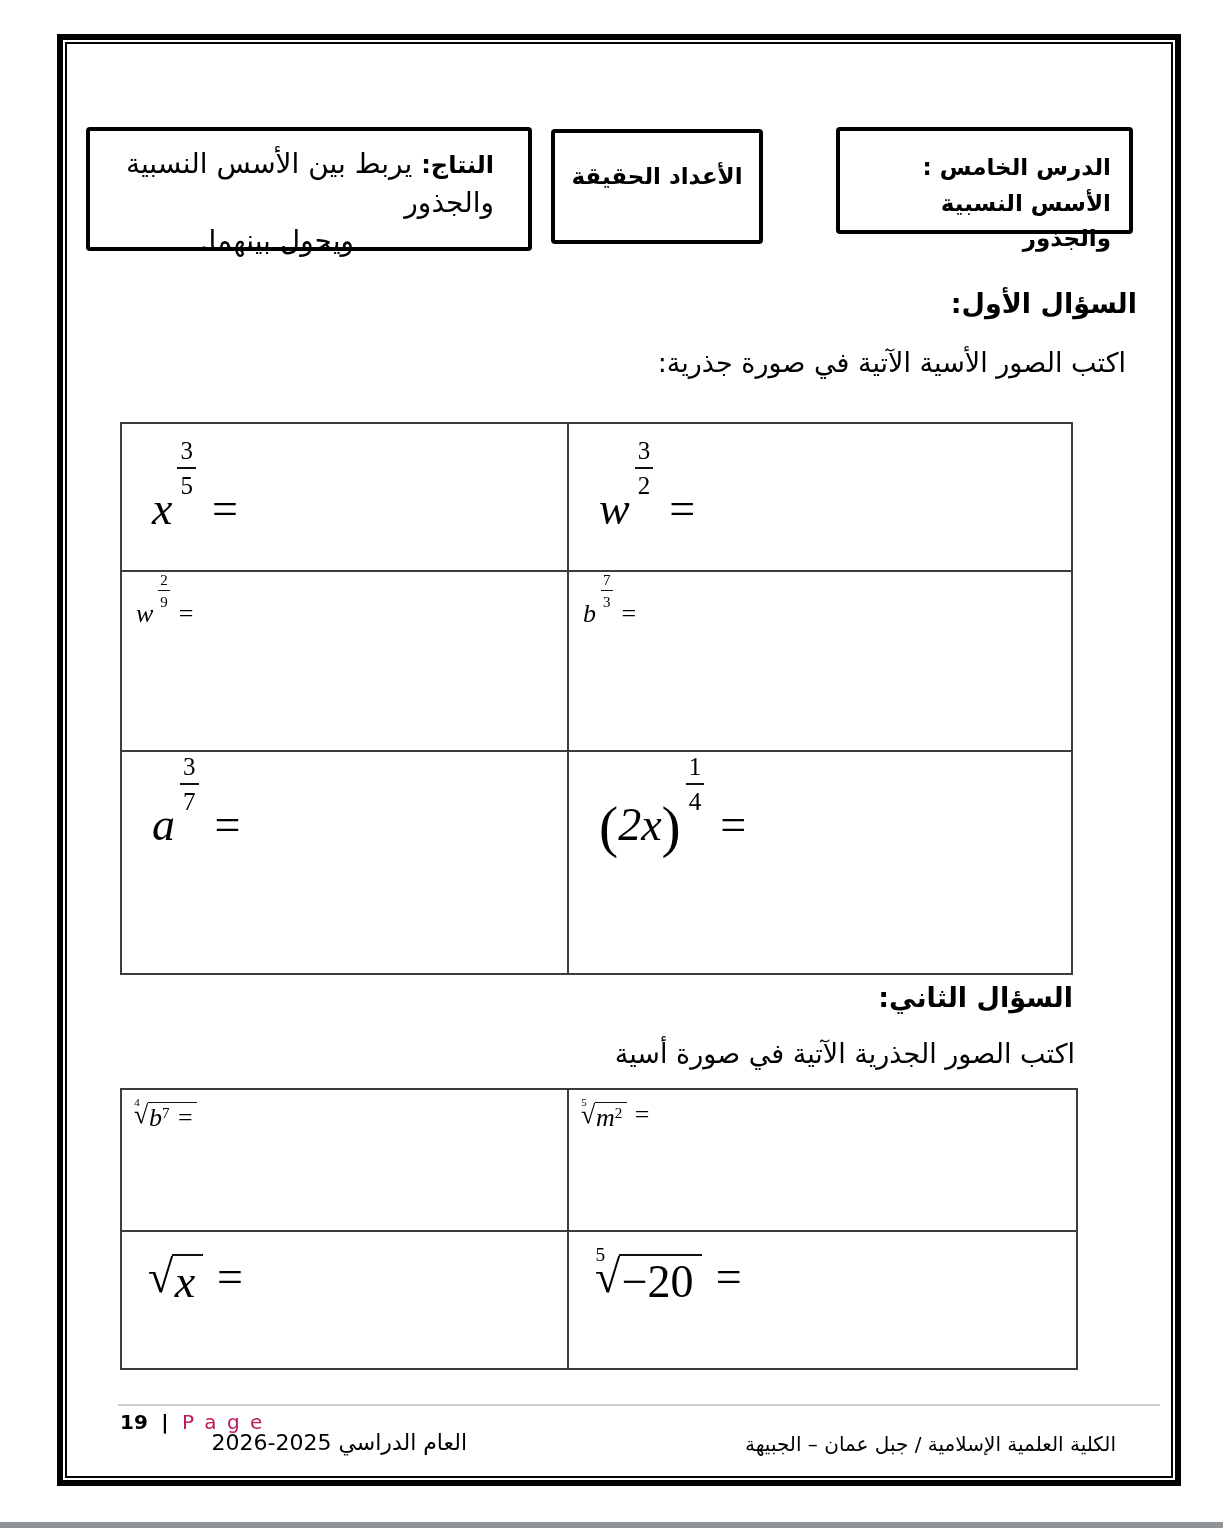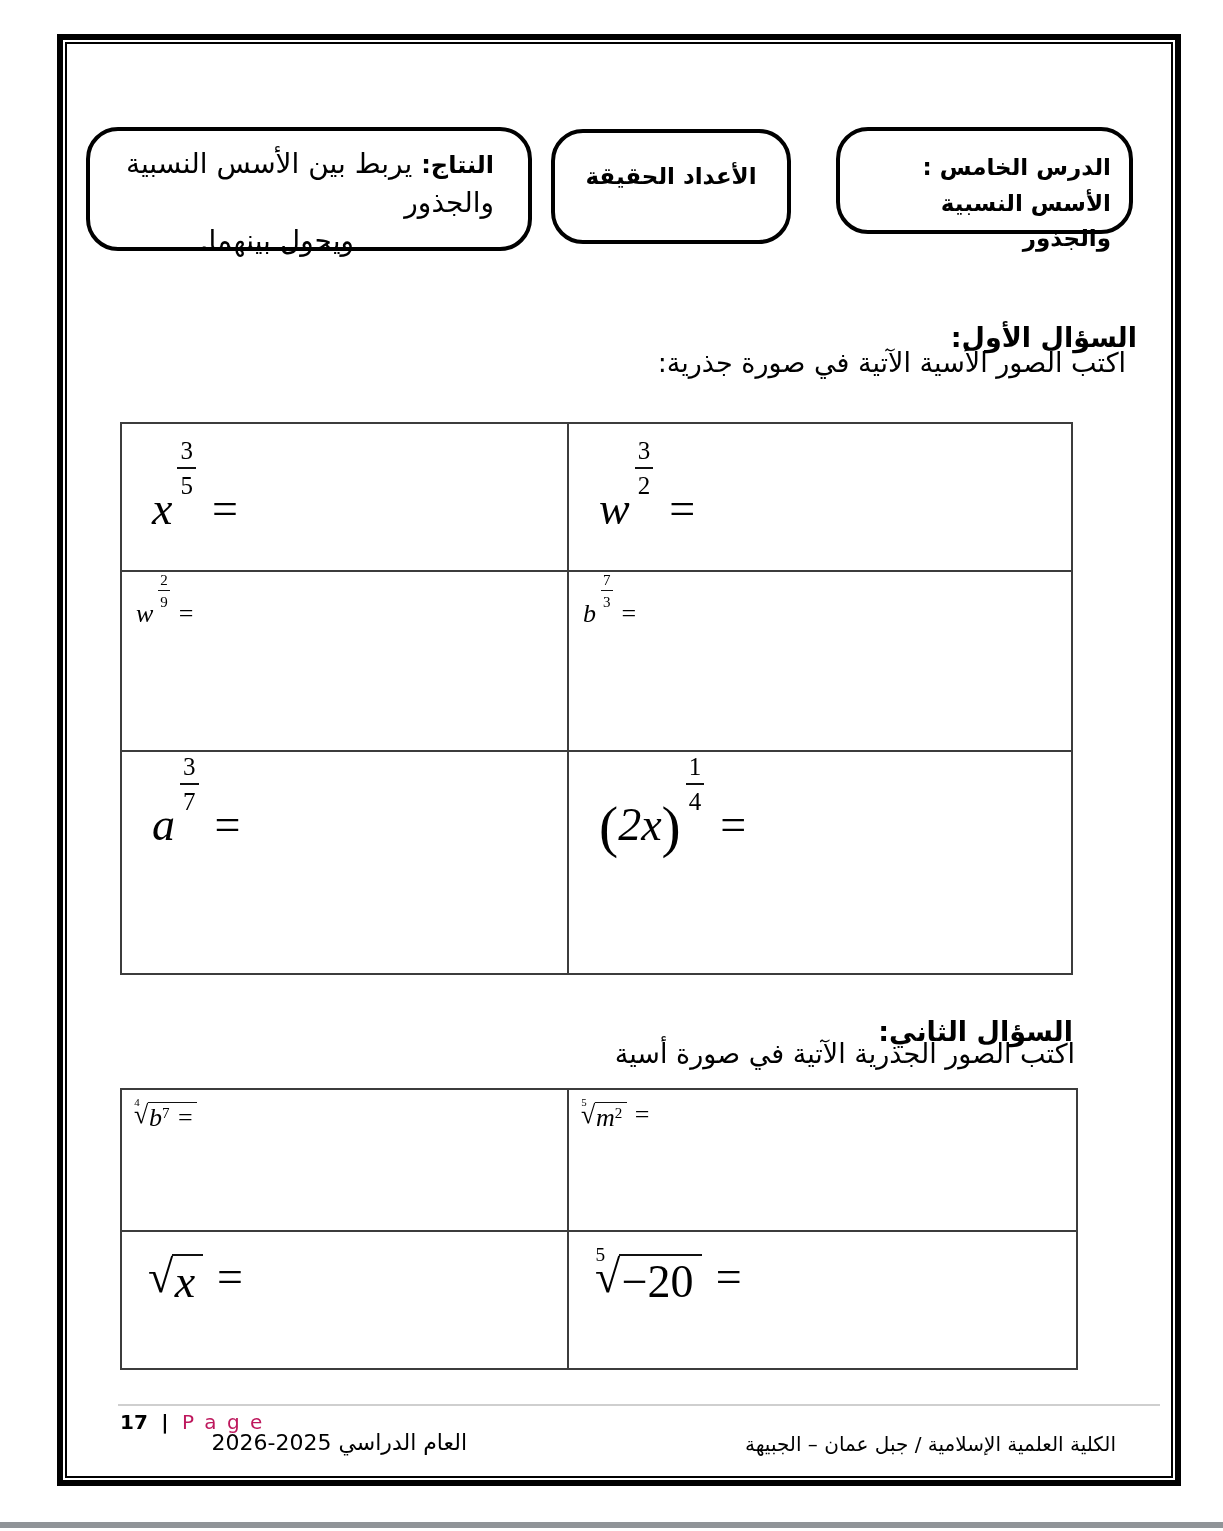--- a/index.html
+++ b/index.html
@@ -4,31 +4,31 @@
 <style>
   html,body{margin:0;padding:0;background:#fff;}
   .page{position:relative;width:1223px;height:1531px;background:#ffffff;
         font-family:"DejaVu Sans",sans-serif;color:#000;overflow:hidden;}
 
   
   .frame{position:absolute;left:57px;top:34px;width:1112px;height:1440px;border:6px solid #000;}
   .frame-inner{position:absolute;inset:2px;border:2px solid #000;}
 
   
-  .hbox{position:absolute;border:4px solid #000;border-radius:32px;background:#fff;box-sizing:border-box;}
+  .hbox{position:absolute;border:4px solid #000;border-radius:4px;background:#fff;box-sizing:border-box;}
   .lesson-box{left:836px;top:127px;width:297px;height:107px;}
   .lesson-text{padding:19px 18px 0 10px;font-weight:bold;font-size:23px;text-align:right;direction:rtl;line-height:1.55;}
-  .subject-box{left:551px;top:129px;width:240px;height:115px;}
+  .subject-box{left:551px;top:129px;width:212px;height:115px;}
   .subject-text{padding-top:30px;text-align:center;font-weight:bold;font-size:23px;direction:rtl;}
   .outcome-box{left:86px;top:127px;width:446px;height:124px;}
   .outcome-text{padding:14px 34px 0 8px;direction:rtl;text-align:right;font-size:28px;line-height:1.38;}
   .outcome-label{font-weight:bold;font-size:24px;}
   .outcome-line2{display:block;padding-left:0;padding-right:140px;}
 
-  .qtitle{position:absolute;direction:rtl;font-weight:bold;font-size:27px;margin-top:34px;}
+  .qtitle{position:absolute;direction:rtl;font-weight:bold;font-size:27px;}
   .qinstr{position:absolute;direction:rtl;font-size:27px;}
 
   
   .mtable{position:absolute;display:grid;border:2px solid #3c3c3c;background:#fff;box-sizing:border-box;}
   .exp-table{left:120px;top:422px;width:953px;height:553px;
              grid-template-columns:447px 1fr;grid-template-rows:148px 180px 1fr;}
   .rad-table{left:120px;top:1088px;width:958px;height:282px;
              grid-template-columns:447px 1fr;grid-template-rows:142px 1fr;}
   .cell{box-sizing:border-box;}
   .cell.colL{border-right:2px solid #3c3c3c;}
@@ -167,21 +167,21 @@
     <div class="cell pad-rad-big">
       <span class="math big-math" dir="ltr"><span class="rad"><span class="rad-idx">5</span><span class="rad-row">
               <span class="rad-sign">√</span>
               <span class="rad-body"><span class="rb-upright">−20</span></span>
             </span></span><span class="req">=</span></span>
     </div>
   </div>
 
   <div class="footer-rule"></div>
   <div class="page-line">
-    <span class="pg-num">17</span>
+    <span class="pg-num">19</span>
     <span class="pg-sep">|</span>
     <span class="pg-word">P a g e</span>
   </div>
   <div class="footer-year">العام الدراسي 2025-2026</div>
   <div class="footer-school">الكلية العلمية الإسلامية / جبل عمان – الجبيهة</div>
 
   <div class="bottom-strip"></div>
 </div>
 
 </body></html>

